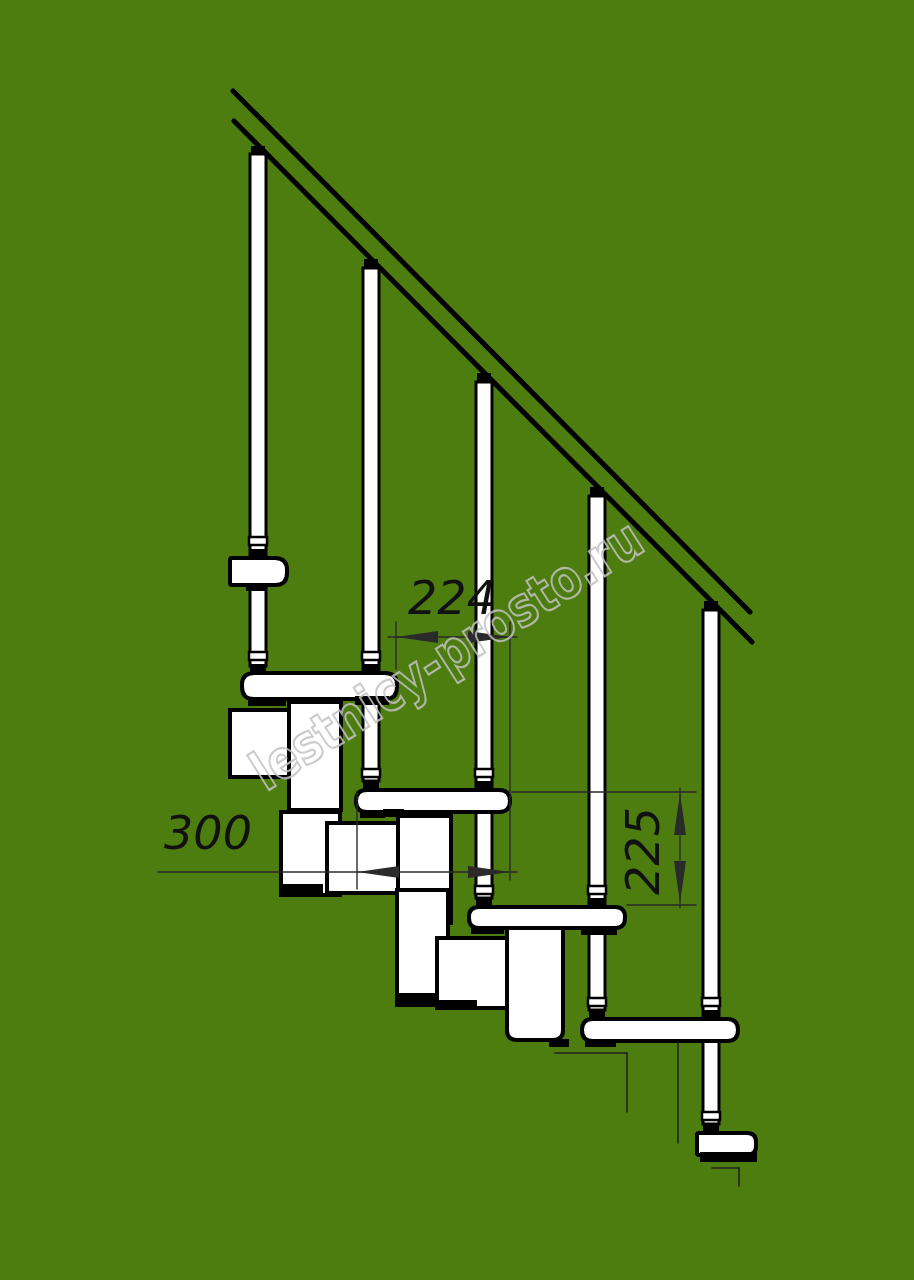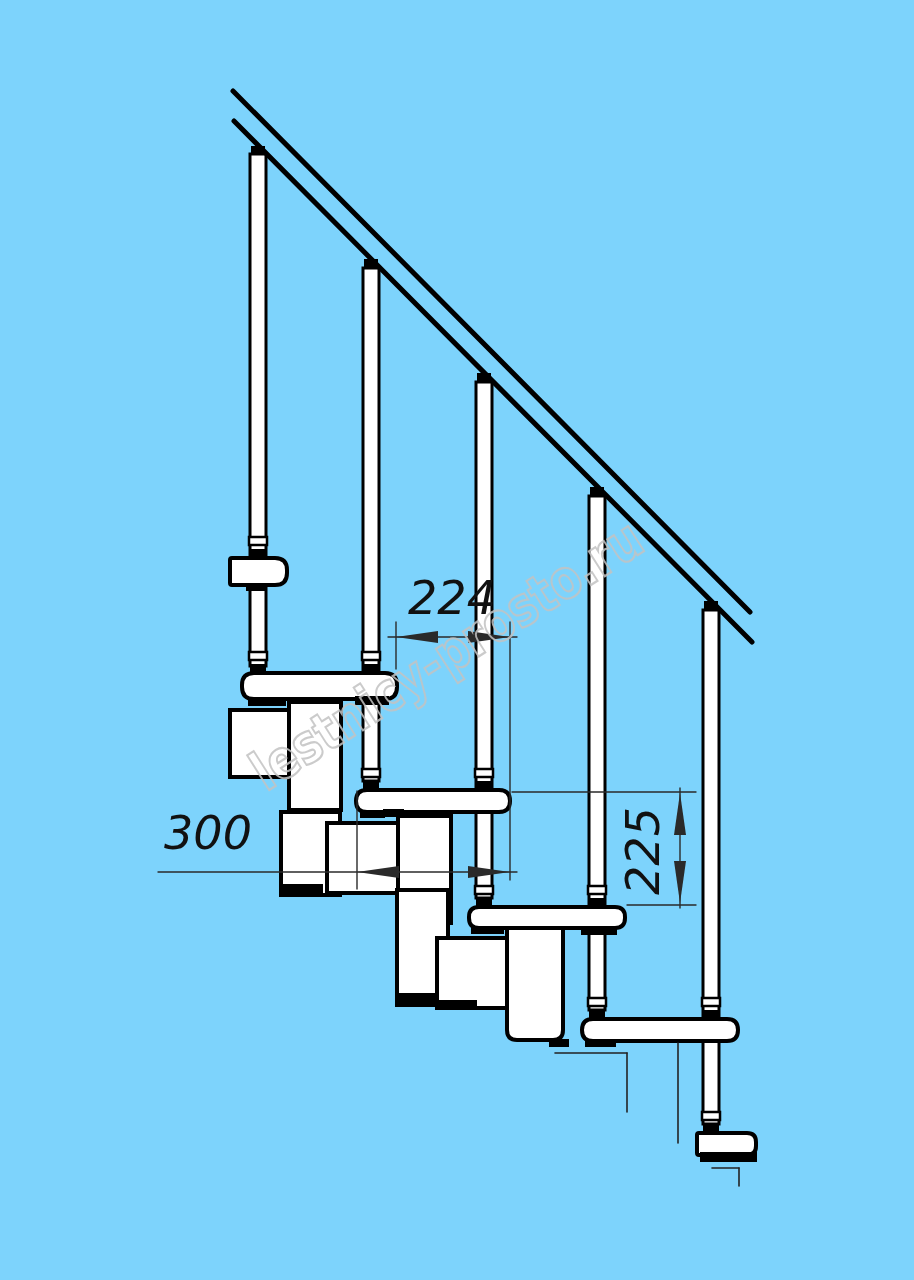--- a/index.html
+++ b/index.html
@@ -1,16 +1,16 @@
 <!DOCTYPE html>
 <html><head>
 <meta charset="utf-8">
 <style>
   html,body{margin:0;padding:0;background:#ffffff;}
-  #stage{position:relative;width:914px;height:1280px;background:#7dd3fc;overflow:hidden;
+  #stage{position:relative;width:914px;height:1280px;background:#4d7c0f;overflow:hidden;
          font-family:"DejaVu Sans","Liberation Sans",sans-serif;}
   svg{position:absolute;left:0;top:0;}
 </style>
 </head>
 <body>
 
 <div id="stage">
   <svg id="dwg" width="914" height="1280" viewBox="0 0 914 1280" xmlns="http://www.w3.org/2000/svg">
       <g>
         <rect x="250" y="154" width="16" height="512" fill="#fff" stroke="#000000" stroke-width="3" rx="0"></rect>

